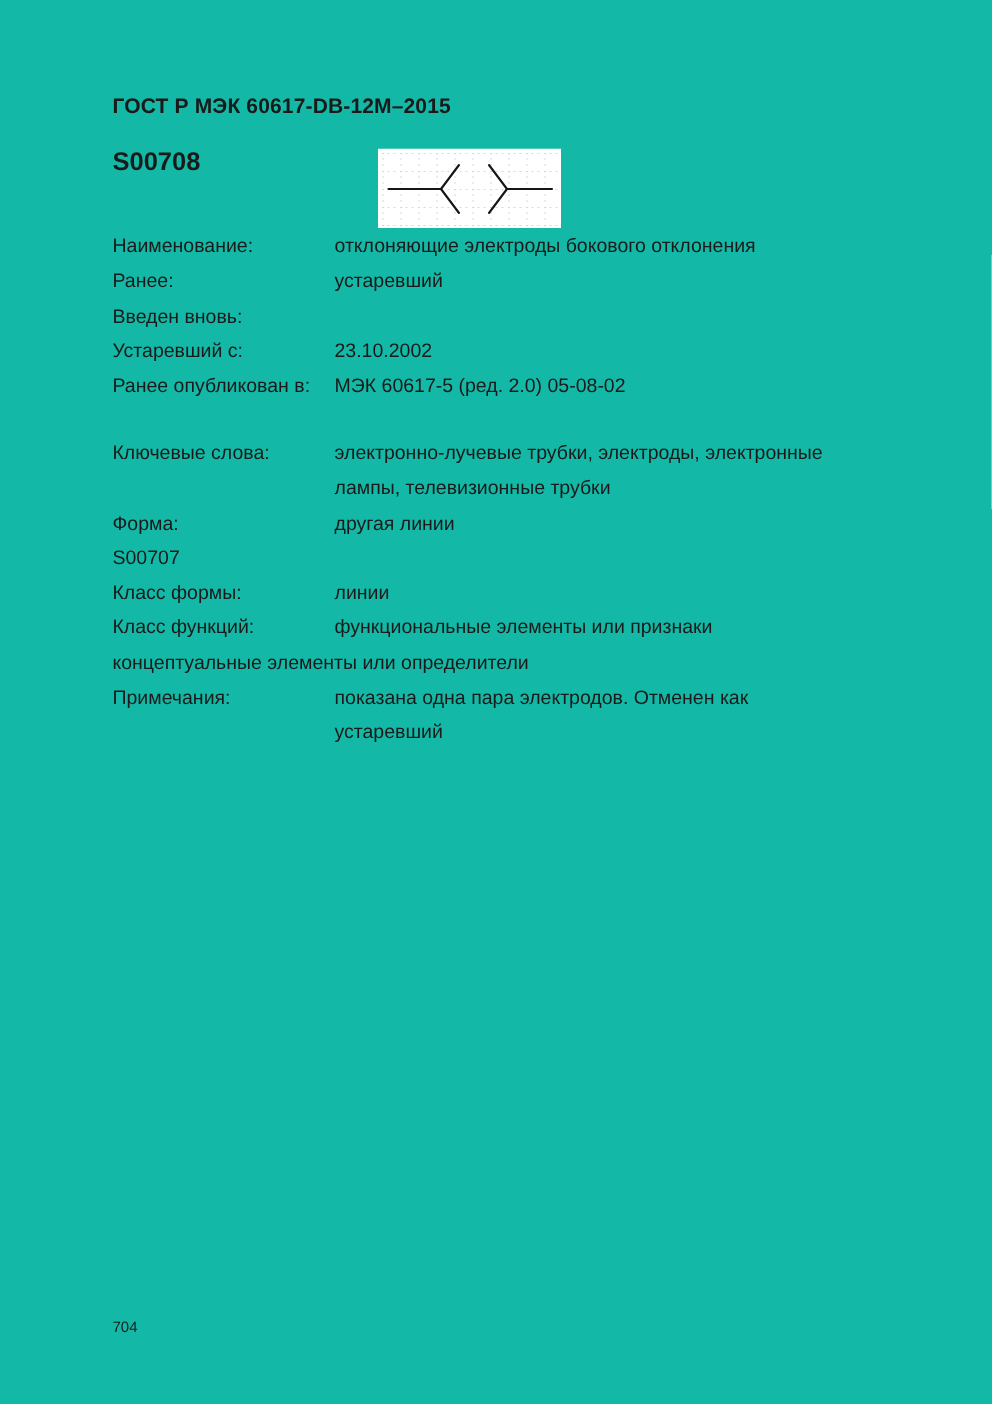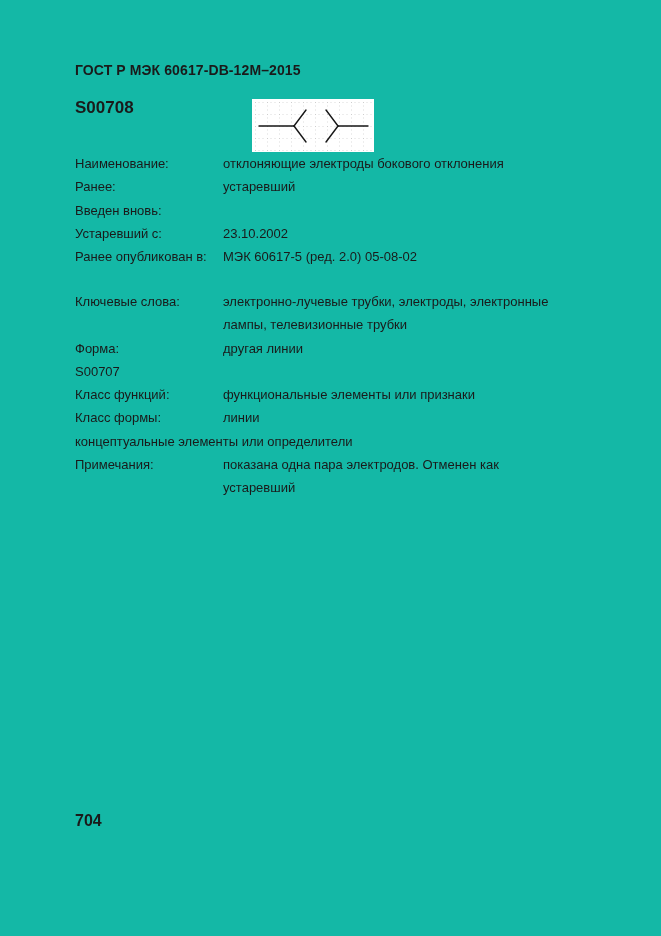--- a/index.html
+++ b/index.html
@@ -60,23 +60,22 @@
     width: 135px;
     margin-right: 13px;
     flex: none;
   }
   .field-value {
     width: 332px;
   }
   .page-number {
     position: absolute;
     left: 75px;
-    top: 812px;
-    font-size: 16px;
-    font-weight: bold;
+    top: 880px;
+    font-size: 10px;
   }
 </style>
 </head>
 <body>
 
 <div class="doc-page">
 
   <div class="doc-header">ГОСТ Р МЭК 60617-DB-12M–2015</div>
 
   <div class="symbol-id">S00708</div>
@@ -133,26 +132,26 @@
       <div class="field-value">электронно-лучевые трубки, электроды, электронные лампы, телевизионные трубки</div>
     </div>
     <div class="field-row">
       <div class="field-label">Форма:</div>
       <div class="field-value">другая линии</div>
     </div>
     <div class="field-row">
       <div class="field-value">S00707</div>
     </div>
     <div class="field-row">
+      <div class="field-label">Класс формы:</div>
+      <div class="field-value">линии</div>
+    </div>
+    <div class="field-row">
       <div class="field-label">Класс функций:</div>
       <div class="field-value">функциональные элементы или признаки</div>
-    </div>
-    <div class="field-row">
-      <div class="field-label">Класс формы:</div>
-      <div class="field-value">линии</div>
     </div>
     <div class="field-row">
       <div class="field-value">концептуальные элементы или определители</div>
     </div>
     <div class="field-row">
       <div class="field-label">Примечания:</div>
       <div class="field-value">показана одна пара электродов. Отменен как устаревший</div>
     </div>
   </div>
 

